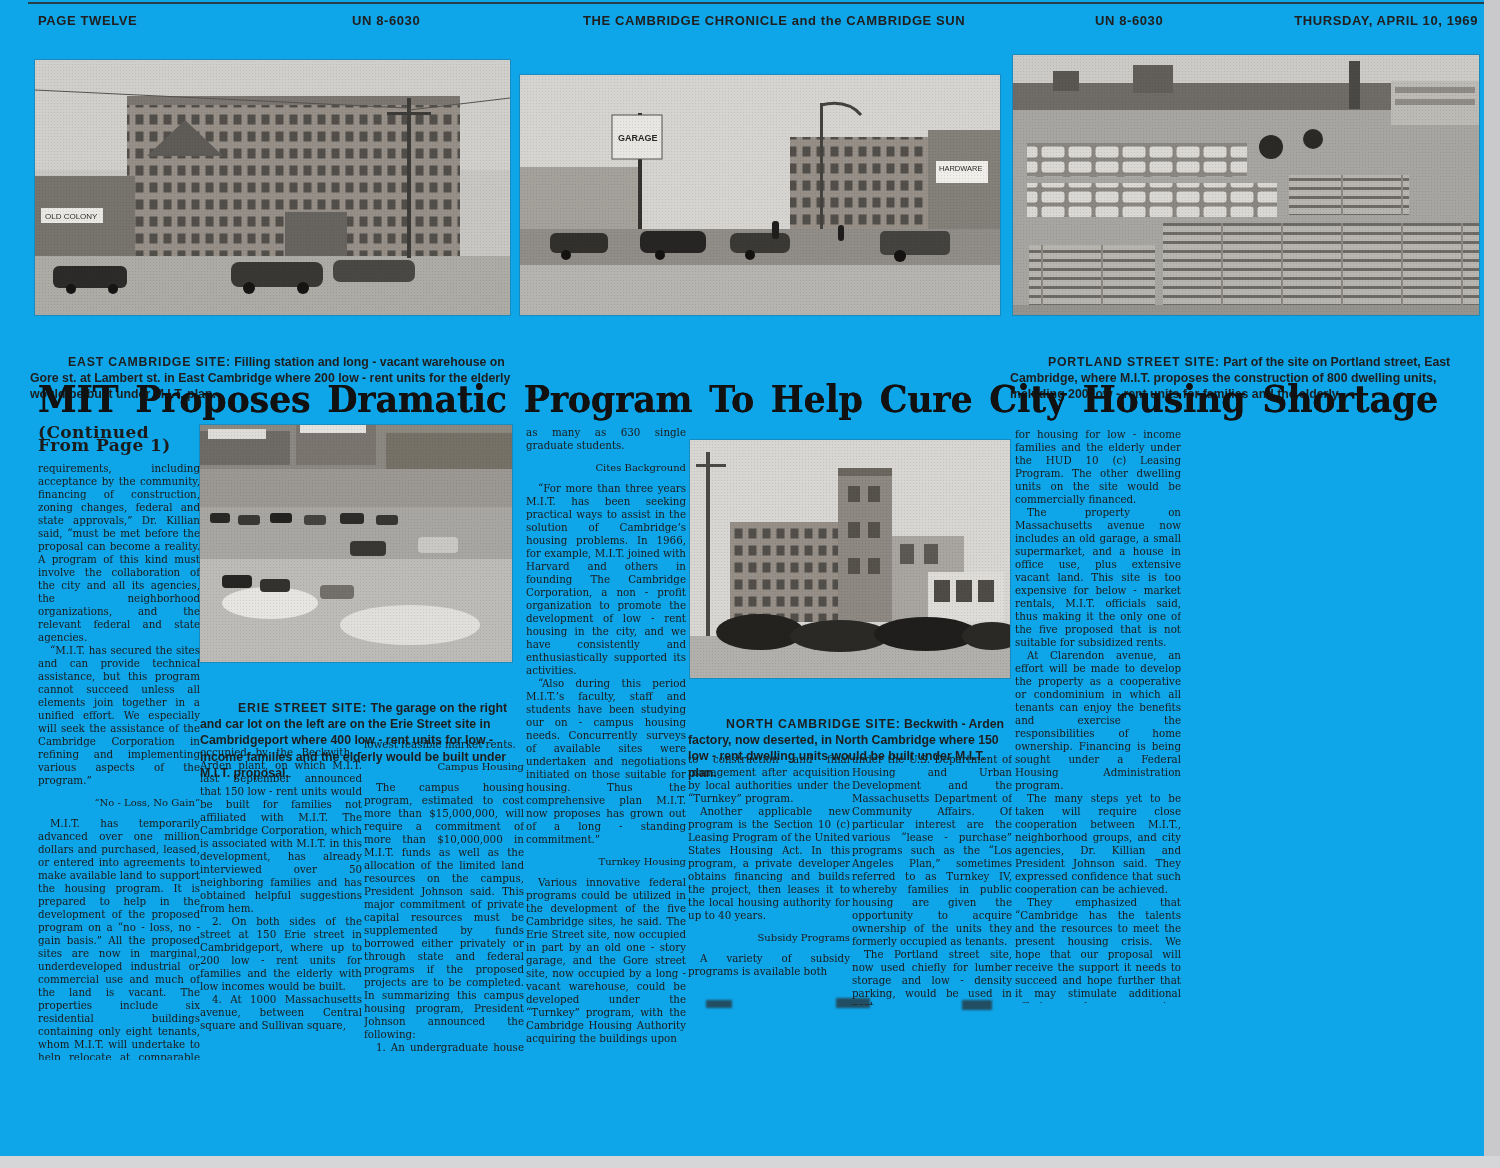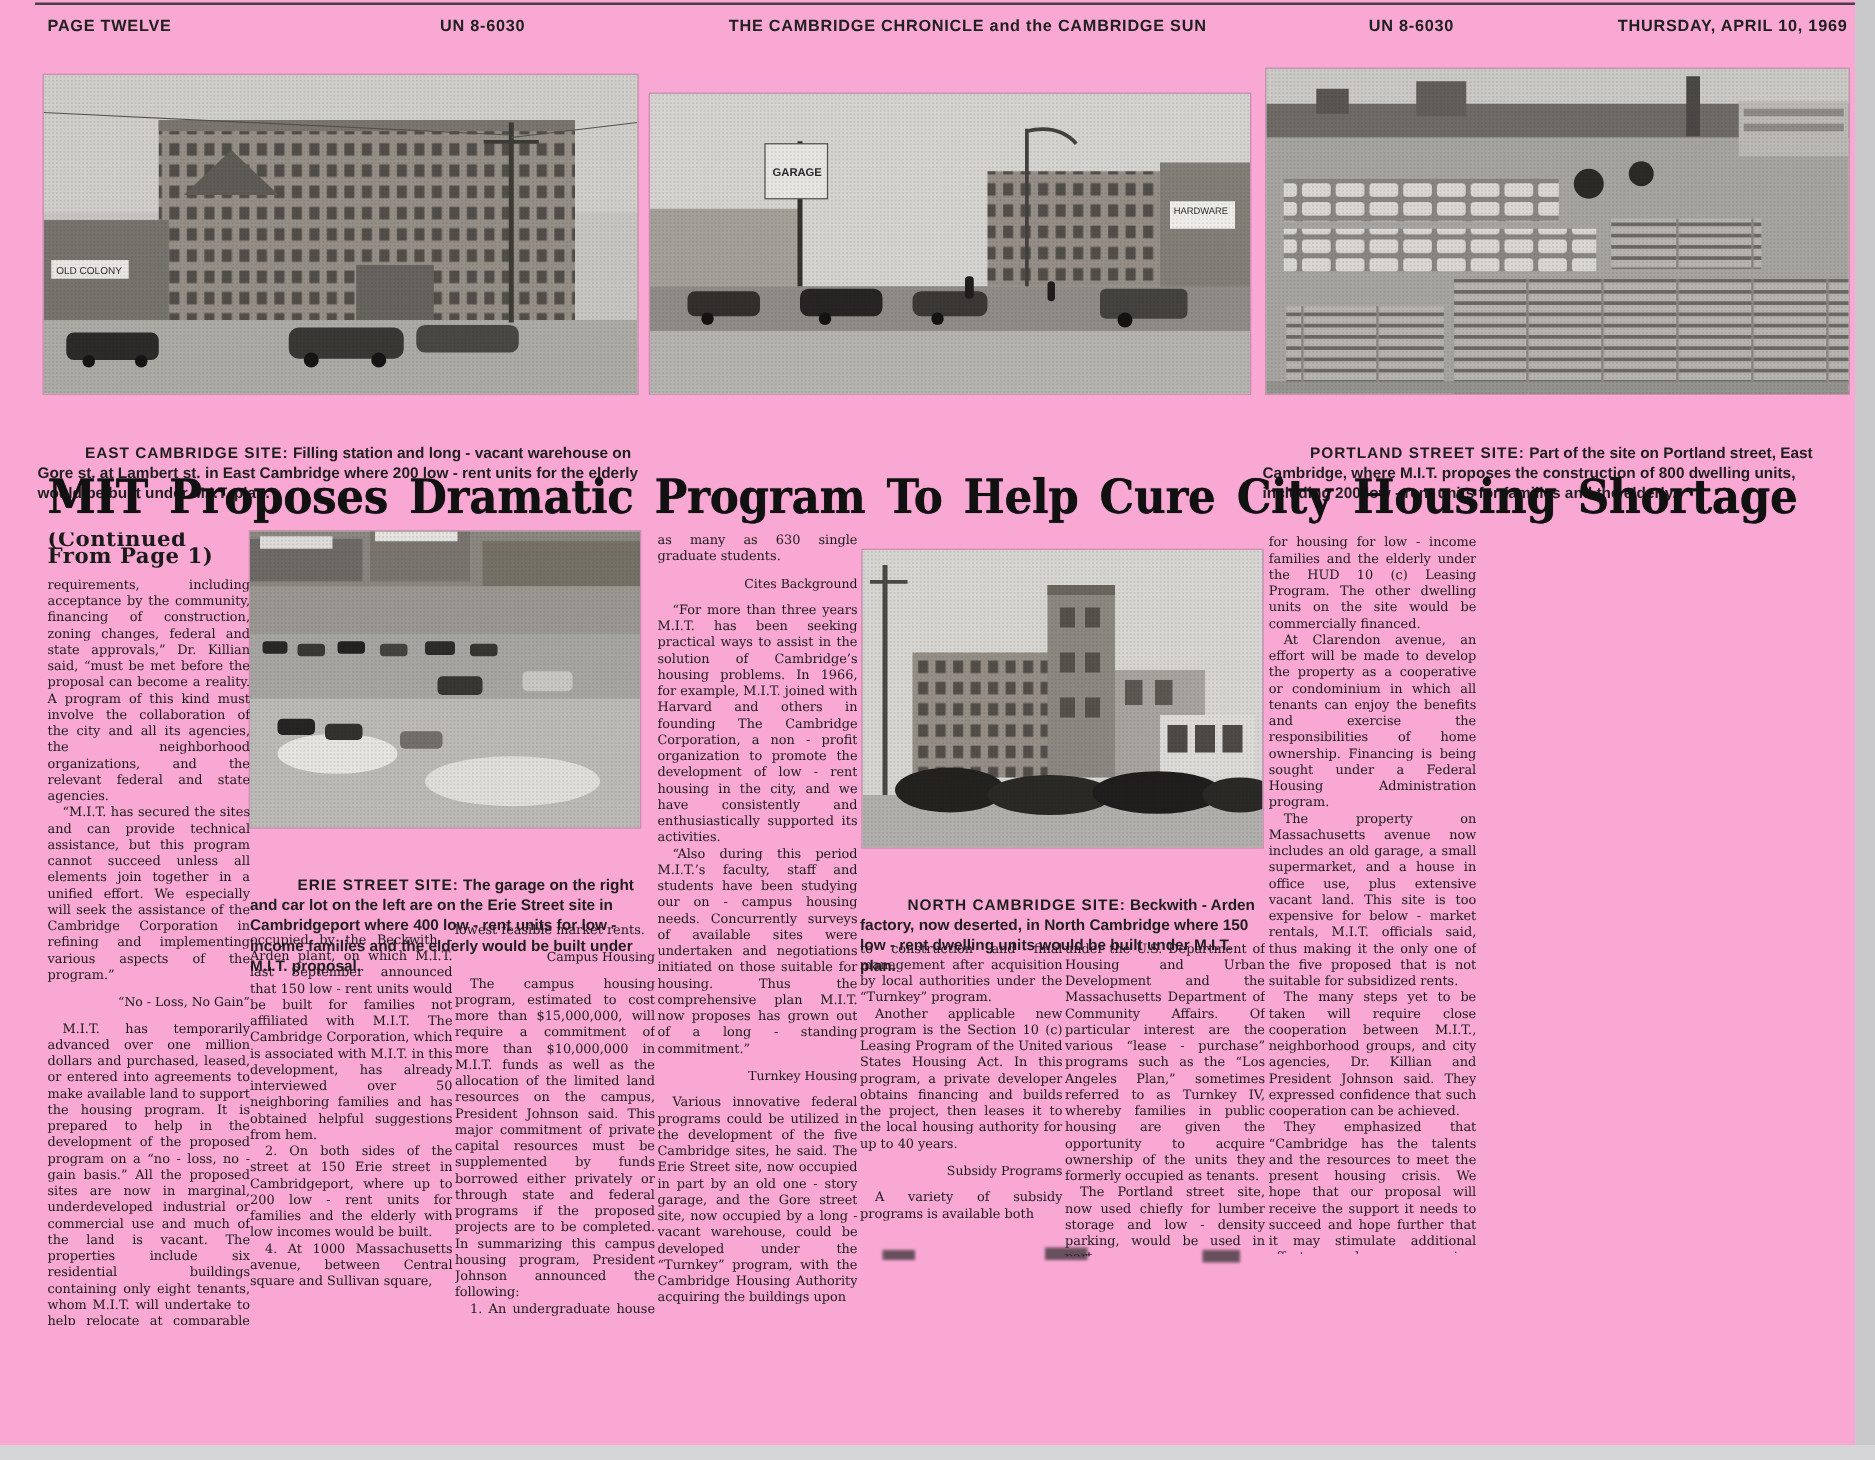--- a/index.html
+++ b/index.html
@@ -1,21 +1,21 @@
 <!DOCTYPE html>
 <html><head>
 <meta charset="utf-8">
 <style>
   html,body{margin:0;padding:0;}
   body{
     width:1500px;height:1168px;position:relative;overflow:hidden;
     background:#e3e3e5;
     font-family:"DejaVu Serif",serif;color:#1c1c1c;
   }
-  .paper{position:absolute;inset:0;background:#f9a8d4;}
+  .paper{position:absolute;inset:0;background:#0ea5e9;}
   .edge-top{position:absolute;top:2px;left:28px;right:0;height:2px;background:#2c2c2e;opacity:.85;}
   .edge-right{position:absolute;top:0;right:0;width:16px;height:100%;background:#c9c9cc;}
   .edge-bottom{position:absolute;left:0;bottom:0;width:100%;height:12px;background:#d6d6d8;}
 
   .mast{position:absolute;top:13px;font-family:"Liberation Sans",sans-serif;font-weight:bold;
         font-size:13px;letter-spacing:.6px;color:#202020;white-space:nowrap;}
 
   .photo{position:absolute;background:#b9b8b4;box-shadow:0 0 0 1px rgba(60,60,60,.25);overflow:hidden;}
   .photo svg{display:block;width:100%;height:100%;}
   .ht{position:absolute;inset:0;pointer-events:none;
@@ -265,22 +265,22 @@
     <p class="p">A variety of subsidy programs is available both</p>
   </div>
 
   <div class="col" style="left:852px;top:753px;width:160px;height:252px;">
     <p class="p flush">under the U.S. Department of Housing and Urban Development and the Massachusetts Department of Community Affairs. Of particular interest are the various “lease - purchase” programs such as the “Los Angeles Plan,” sometimes referred to as Turnkey IV, whereby families in public housing are given the opportunity to acquire ownership of the units they formerly occupied as tenants.</p>
     <p class="p">The Portland street site, now used chiefly for lumber storage and low - density parking, would be used in part</p>
   </div>
 
   <div class="col" style="left:1015px;top:428px;width:166px;height:575px;">
     <p class="p flush">for housing for low - income families and the elderly under the HUD 10 (c) Leasing Program. The other dwelling units on the site would be commercially financed.</p>
+    <p class="p">The property on Massachusetts avenue now includes an old garage, a small supermarket, and a house in office use, plus extensive vacant land. This site is too expensive for below - market rentals, M.I.T. officials said, thus making it the only one of the five proposed that is not suitable for subsidized rents.</p>
     <p class="p">At Clarendon avenue, an effort will be made to develop the property as a cooperative or condominium in which all tenants can enjoy the benefits and exercise the responsibilities of home ownership. Financing is being sought under a Federal Housing Administration program.</p>
-    <p class="p">The property on Massachusetts avenue now includes an old garage, a small supermarket, and a house in office use, plus extensive vacant land. This site is too expensive for below - market rentals, M.I.T. officials said, thus making it the only one of the five proposed that is not suitable for subsidized rents.</p>
     <p class="p">The many steps yet to be taken will require close cooperation between M.I.T., neighborhood groups, and city agencies, Dr. Killian and President Johnson said. They expressed confidence that such cooperation can be achieved.</p>
     <p class="p">They emphasized that “Cambridge has the talents and the resources to meet the present housing crisis. We hope that our proposal will receive the support it needs to succeed and hope further that it may stimulate additional efforts by agencies, organizations, and individuals in Cambridge to provide the decent standards of housing at reasonable cost that all our citizens deserve.”</p>
   </div>
 
   <div class="smudge" style="left:706px;top:1000px;width:26px;height:8px;"></div>
   <div class="smudge" style="left:836px;top:998px;width:34px;height:10px;"></div>
   <div class="smudge" style="left:962px;top:1000px;width:30px;height:10px;"></div>
 </div>
 
 </body></html>

